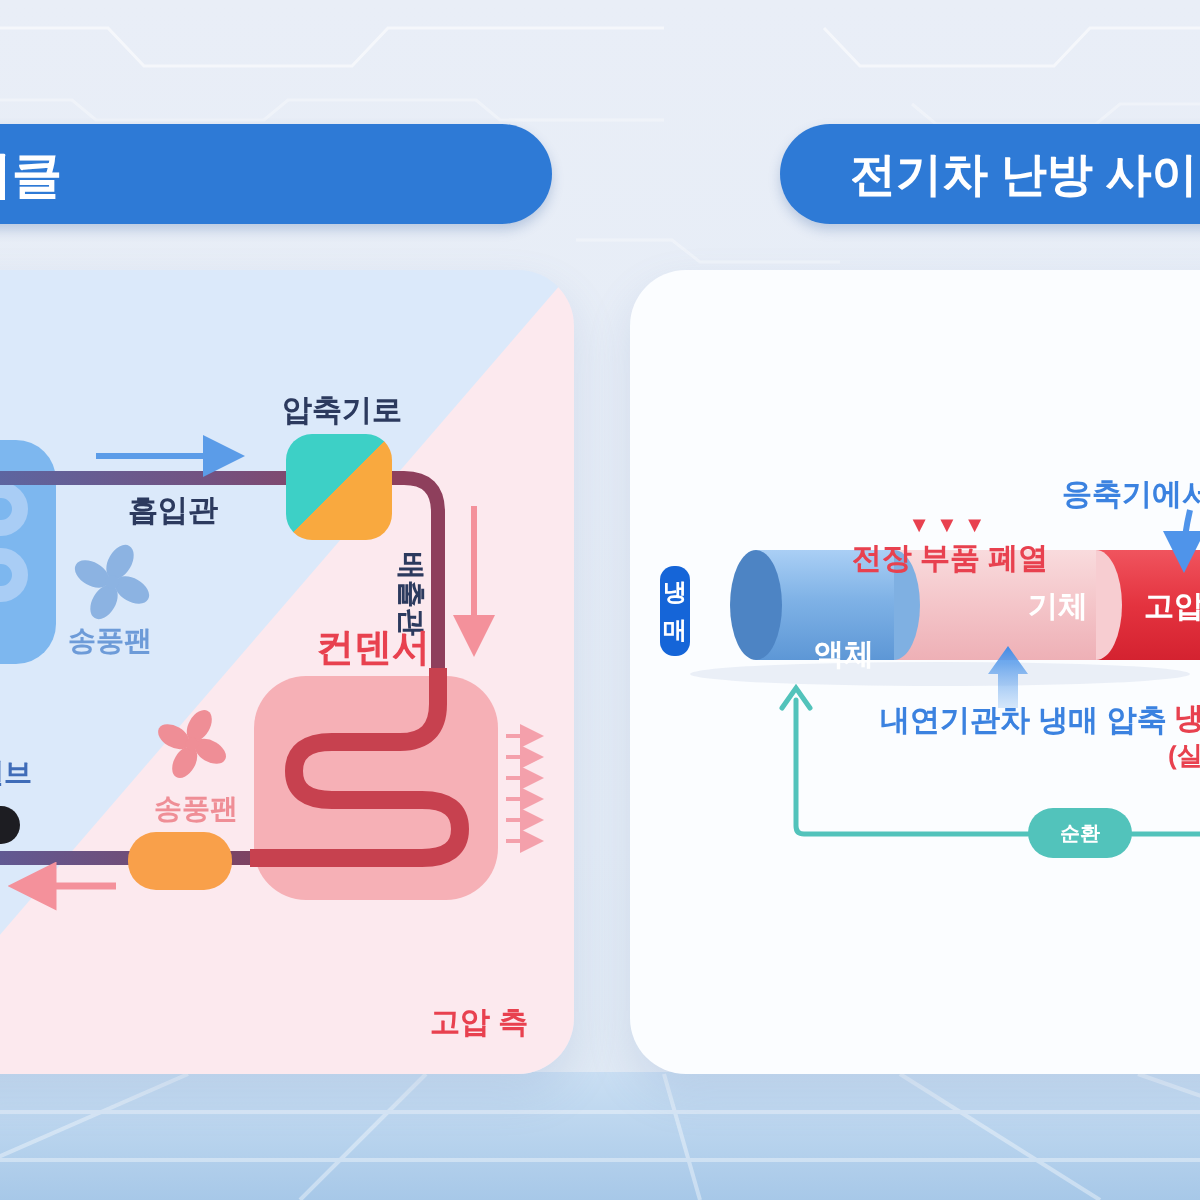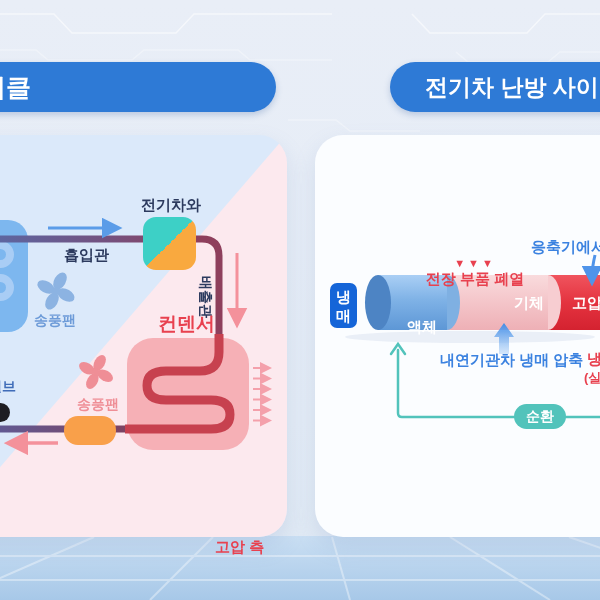--- a/index.html
+++ b/index.html
@@ -46,27 +46,27 @@
   }
   .dryer{
     position:absolute;left:64px;top:416px;width:52px;height:29px;border-radius:14px;
     background:#f9a04a;z-index:4;
   }
   .valve-dot{
     position:absolute;left:-9px;top:403px;width:19px;height:19px;border-radius:50%;
     background:#1d1d22;z-index:4;
   }
   .badge-ref{
-    position:absolute;left:330px;top:283px;width:27px;height:45px;border-radius:7px;
-    background:#1565d8;color:#fff;font-weight:bold;font-size:15px;line-height:19px;
+    position:absolute;left:330px;top:283px;width:15px;height:45px;border-radius:7px;
+    background:#1565d8;color:#fff;font-weight:bold;font-size:12px;line-height:19px;
     text-align:center;word-break:break-all;padding-top:4px;box-sizing:border-box;z-index:5;
   }
   .badge-circ{
     position:absolute;left:514px;top:404px;width:52px;height:25px;border-radius:13px;
-    background:#52c3bb;color:#fff;font-weight:bold;font-size:14px;
+    background:#52c3bb;color:#fff;font-weight:bold;font-size:10px;
     display:flex;align-items:center;justify-content:center;z-index:5;
   }
   .seg-lbl{position:absolute;z-index:6;width:46px;text-align:center;color:#fff;font-weight:bold;font-size:15px;}
   svg{position:absolute;left:0;top:0;}
   .z0{z-index:0}.z3{z-index:3}.z4{z-index:4}
 </style>
 </head>
 <body>
 
 <div class="stage">
@@ -194,27 +194,27 @@
       <g transform="rotate(180)">
           <ellipse cx="4" cy="-10" rx="5.8" ry="9.3" transform="rotate(30 4 -10)"></ellipse>
         </g>
       <g transform="rotate(270)">
           <ellipse cx="4" cy="-10" rx="5.8" ry="9.3" transform="rotate(30 4 -10)"></ellipse>
         </g>
       <circle r="3.5"></circle>
     </g>
   </svg>
 
-  <div class="lbl navy ctr" style="left:141px;top:196px;width:60px;font-size:15px;">전기차와</div>
+  <div class="lbl navy ctr" style="left:141px;top:196px;width:60px;font-size:15px;">압축기로</div>
   <div class="lbl navy" style="left:64px;top:246px;font-size:15px;font-family:Liberation Mono, monospace;">흡입관</div>
   <div class="lbl navy ctr" style="left:176px;top:288px;width:58px;font-size:14px;transform:rotate(90deg);">배출관</div>
   <div class="lbl red" style="left:158px;top:311px;font-size:19px;">컨덴서</div>
   <div class="lbl ctr" style="left:31px;top:312px;width:48px;font-size:14px;color:#6d9bd8;">송풍팬</div>
   <div class="lbl ctr" style="left:74px;top:396px;width:48px;font-size:14px;color:#ef8e96;">송풍팬</div>
-  <div class="lbl red" style="left:215px;top:502px;font-size:15px;margin-top:36px;">고압 측</div>
+  <div class="lbl red" style="left:215px;top:502px;font-size:15px;">고압 측</div>
   <div class="lbl" style="left:-52px;top:378px;width:68px;text-align:right;font-size:14px;color:#3f6cb8;">밸브</div>
 
   <svg class="z3" width="600" height="600" viewBox="0 0 600 600">
     <defs>
       <linearGradient id="cylBlue" x1="0" y1="0" x2="0" y2="1">
         <stop offset="0" stop-color="#aacff5"></stop>
           <stop offset="0.45" stop-color="#7fb2e6"></stop>
           <stop offset="1" stop-color="#5d97d6"></stop>
       </linearGradient>
       <linearGradient id="cylPink" x1="0" y1="0" x2="0" y2="1">

